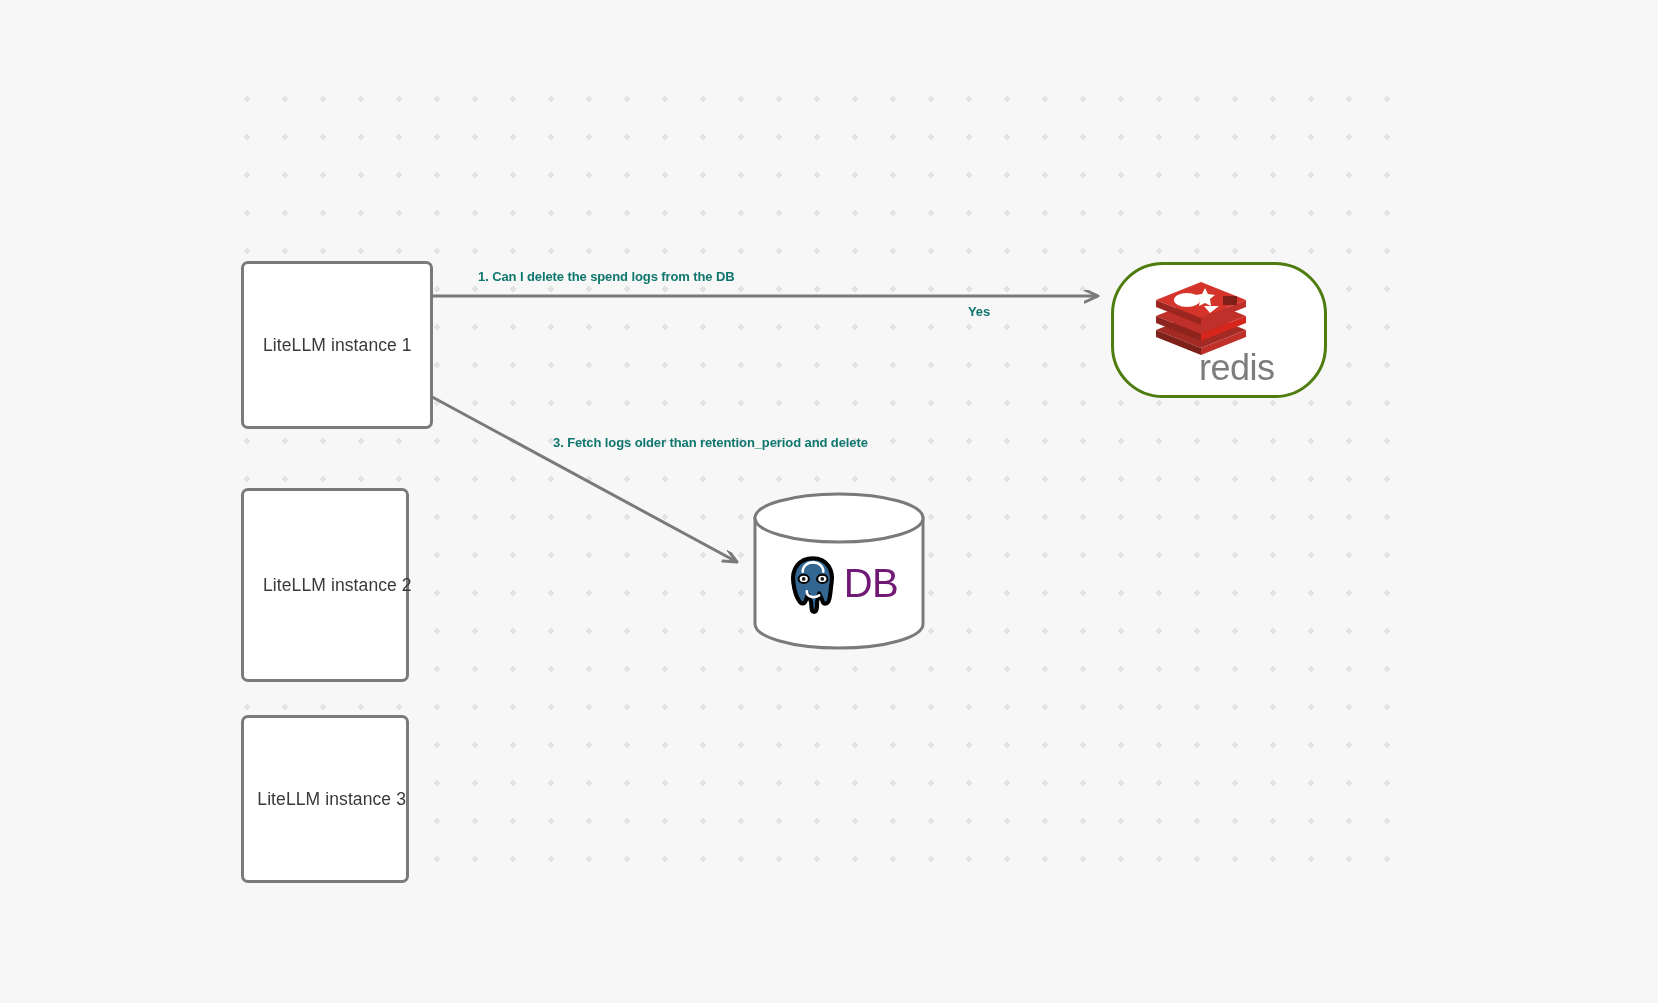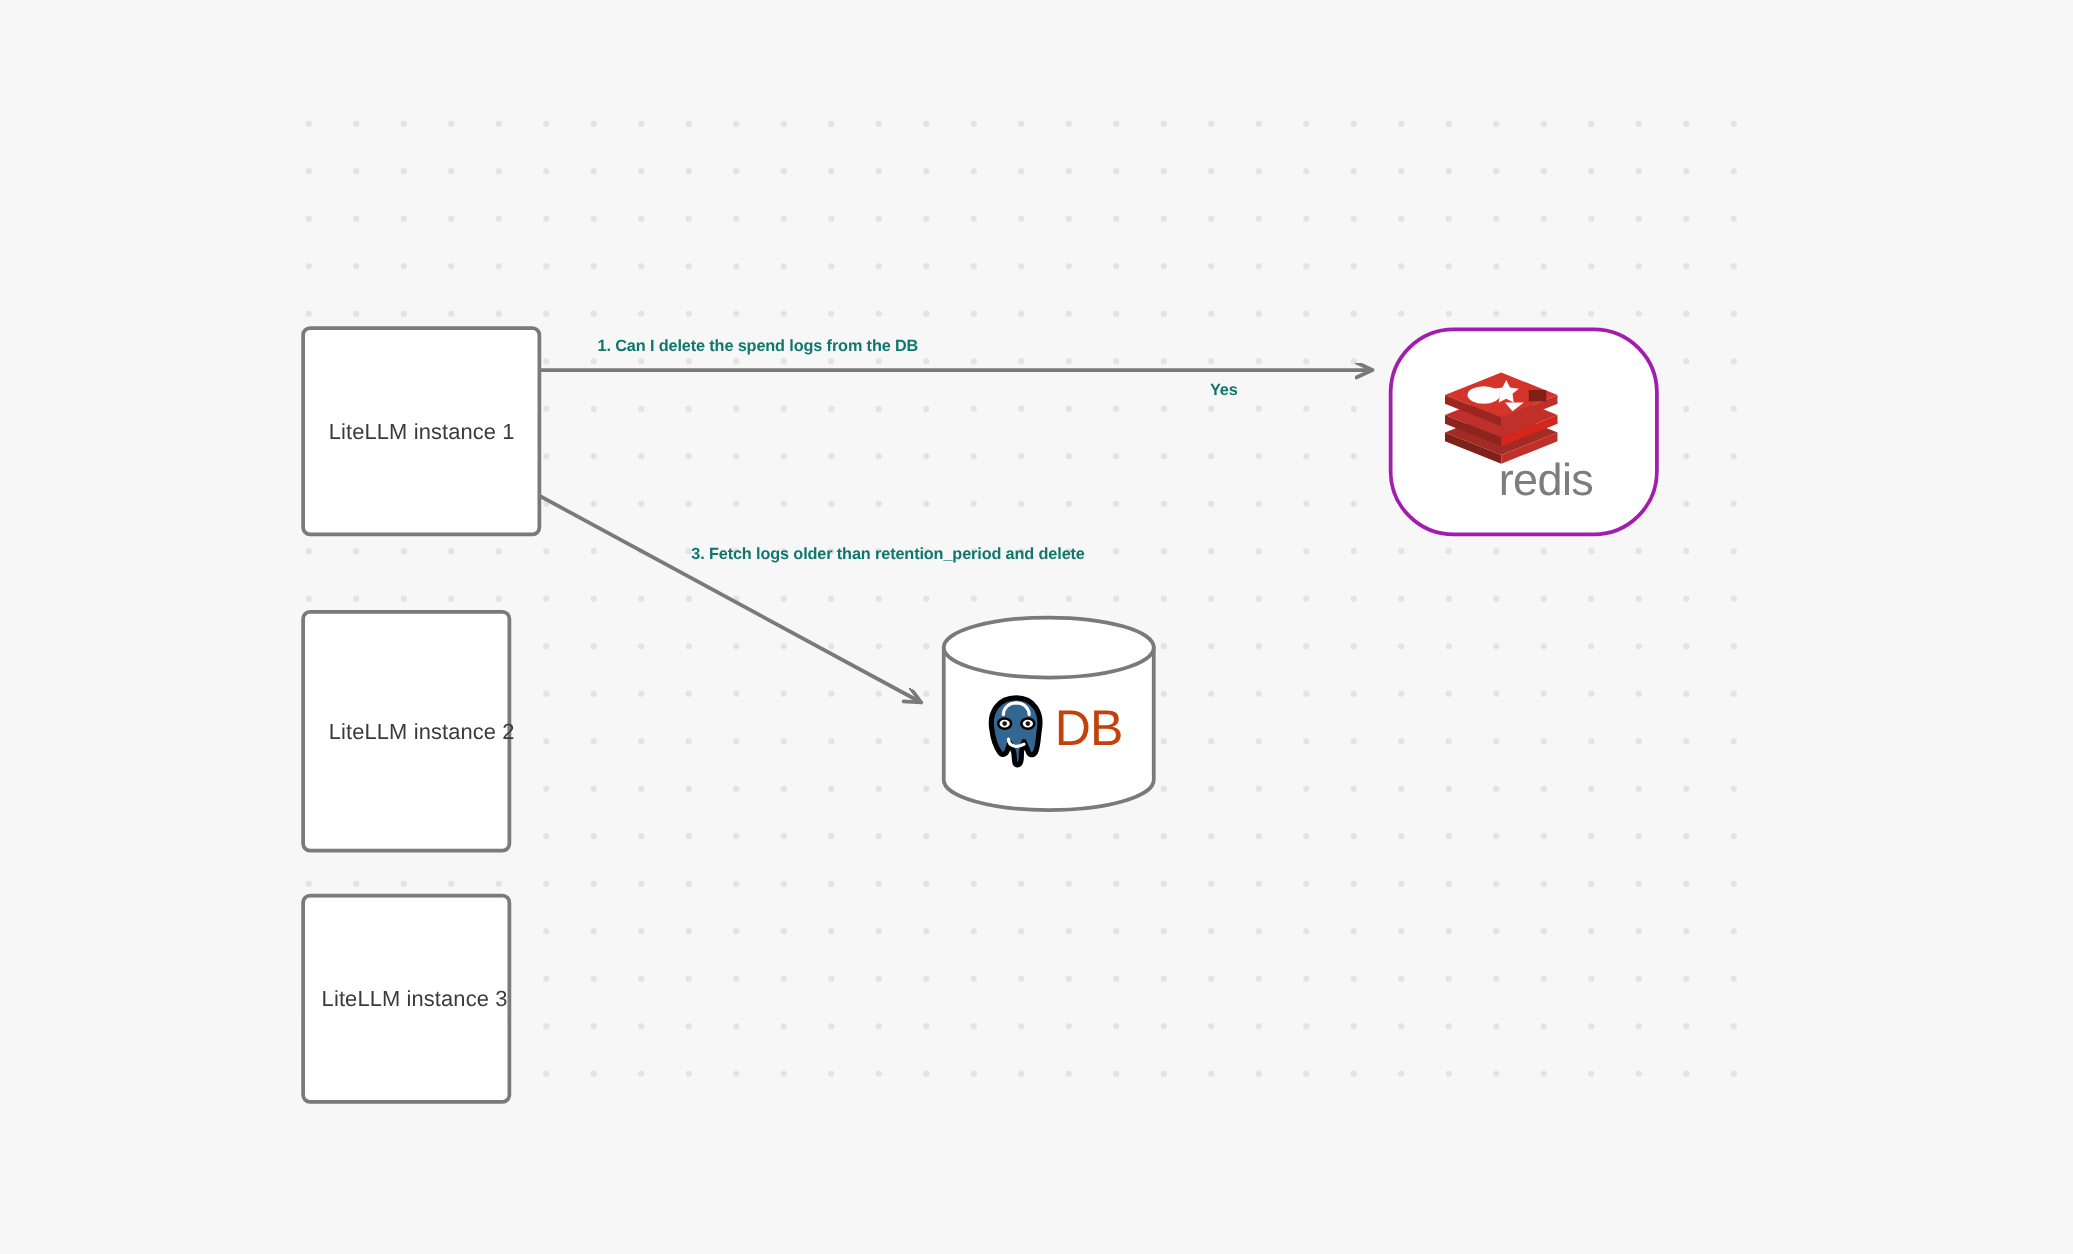--- a/index.html
+++ b/index.html
@@ -50,23 +50,23 @@
   #box-litellm-1 { left: 241px; top: 261px; width: 192px; height: 168px; }
   #box-litellm-2 { left: 241px; top: 488px; width: 168px; height: 194px; }
   #box-litellm-3 { left: 241px; top: 715px; width: 168px; height: 168px; justify-content: flex-end; }
 
   
   #node-redis {
     position: absolute;
     left: 1111px;
     top: 262px;
     width: 216px;
-    height: 167px;
+    height: 136px;
     background: #ffffff;
-    border: 3px solid #a21caf;
+    border: 3px solid #4d7c0f;
     border-radius: 52px;
     box-sizing: border-box;
     display: flex;
     flex-direction: column;
     align-items: center;
     justify-content: center;
   }
   #redis-logo-svg { display: block; }
 
   
@@ -85,21 +85,21 @@
     position: absolute;
     left: 0; top: 36px;
     width: 174px; height: 110px;
     display: flex;
     align-items: center;
     justify-content: center;
   }
   #db-text {
     font-family: "Liberation Sans", sans-serif;
     font-size: 40px;
-    color: #c2410c;
+    color: #701a75;
     letter-spacing: -0.5px;
     margin-left: -2px;
   }
 
   
   #edges {
     position: absolute;
     left: 0; top: 0;
     width: 1658px; height: 1003px;
     pointer-events: none;

